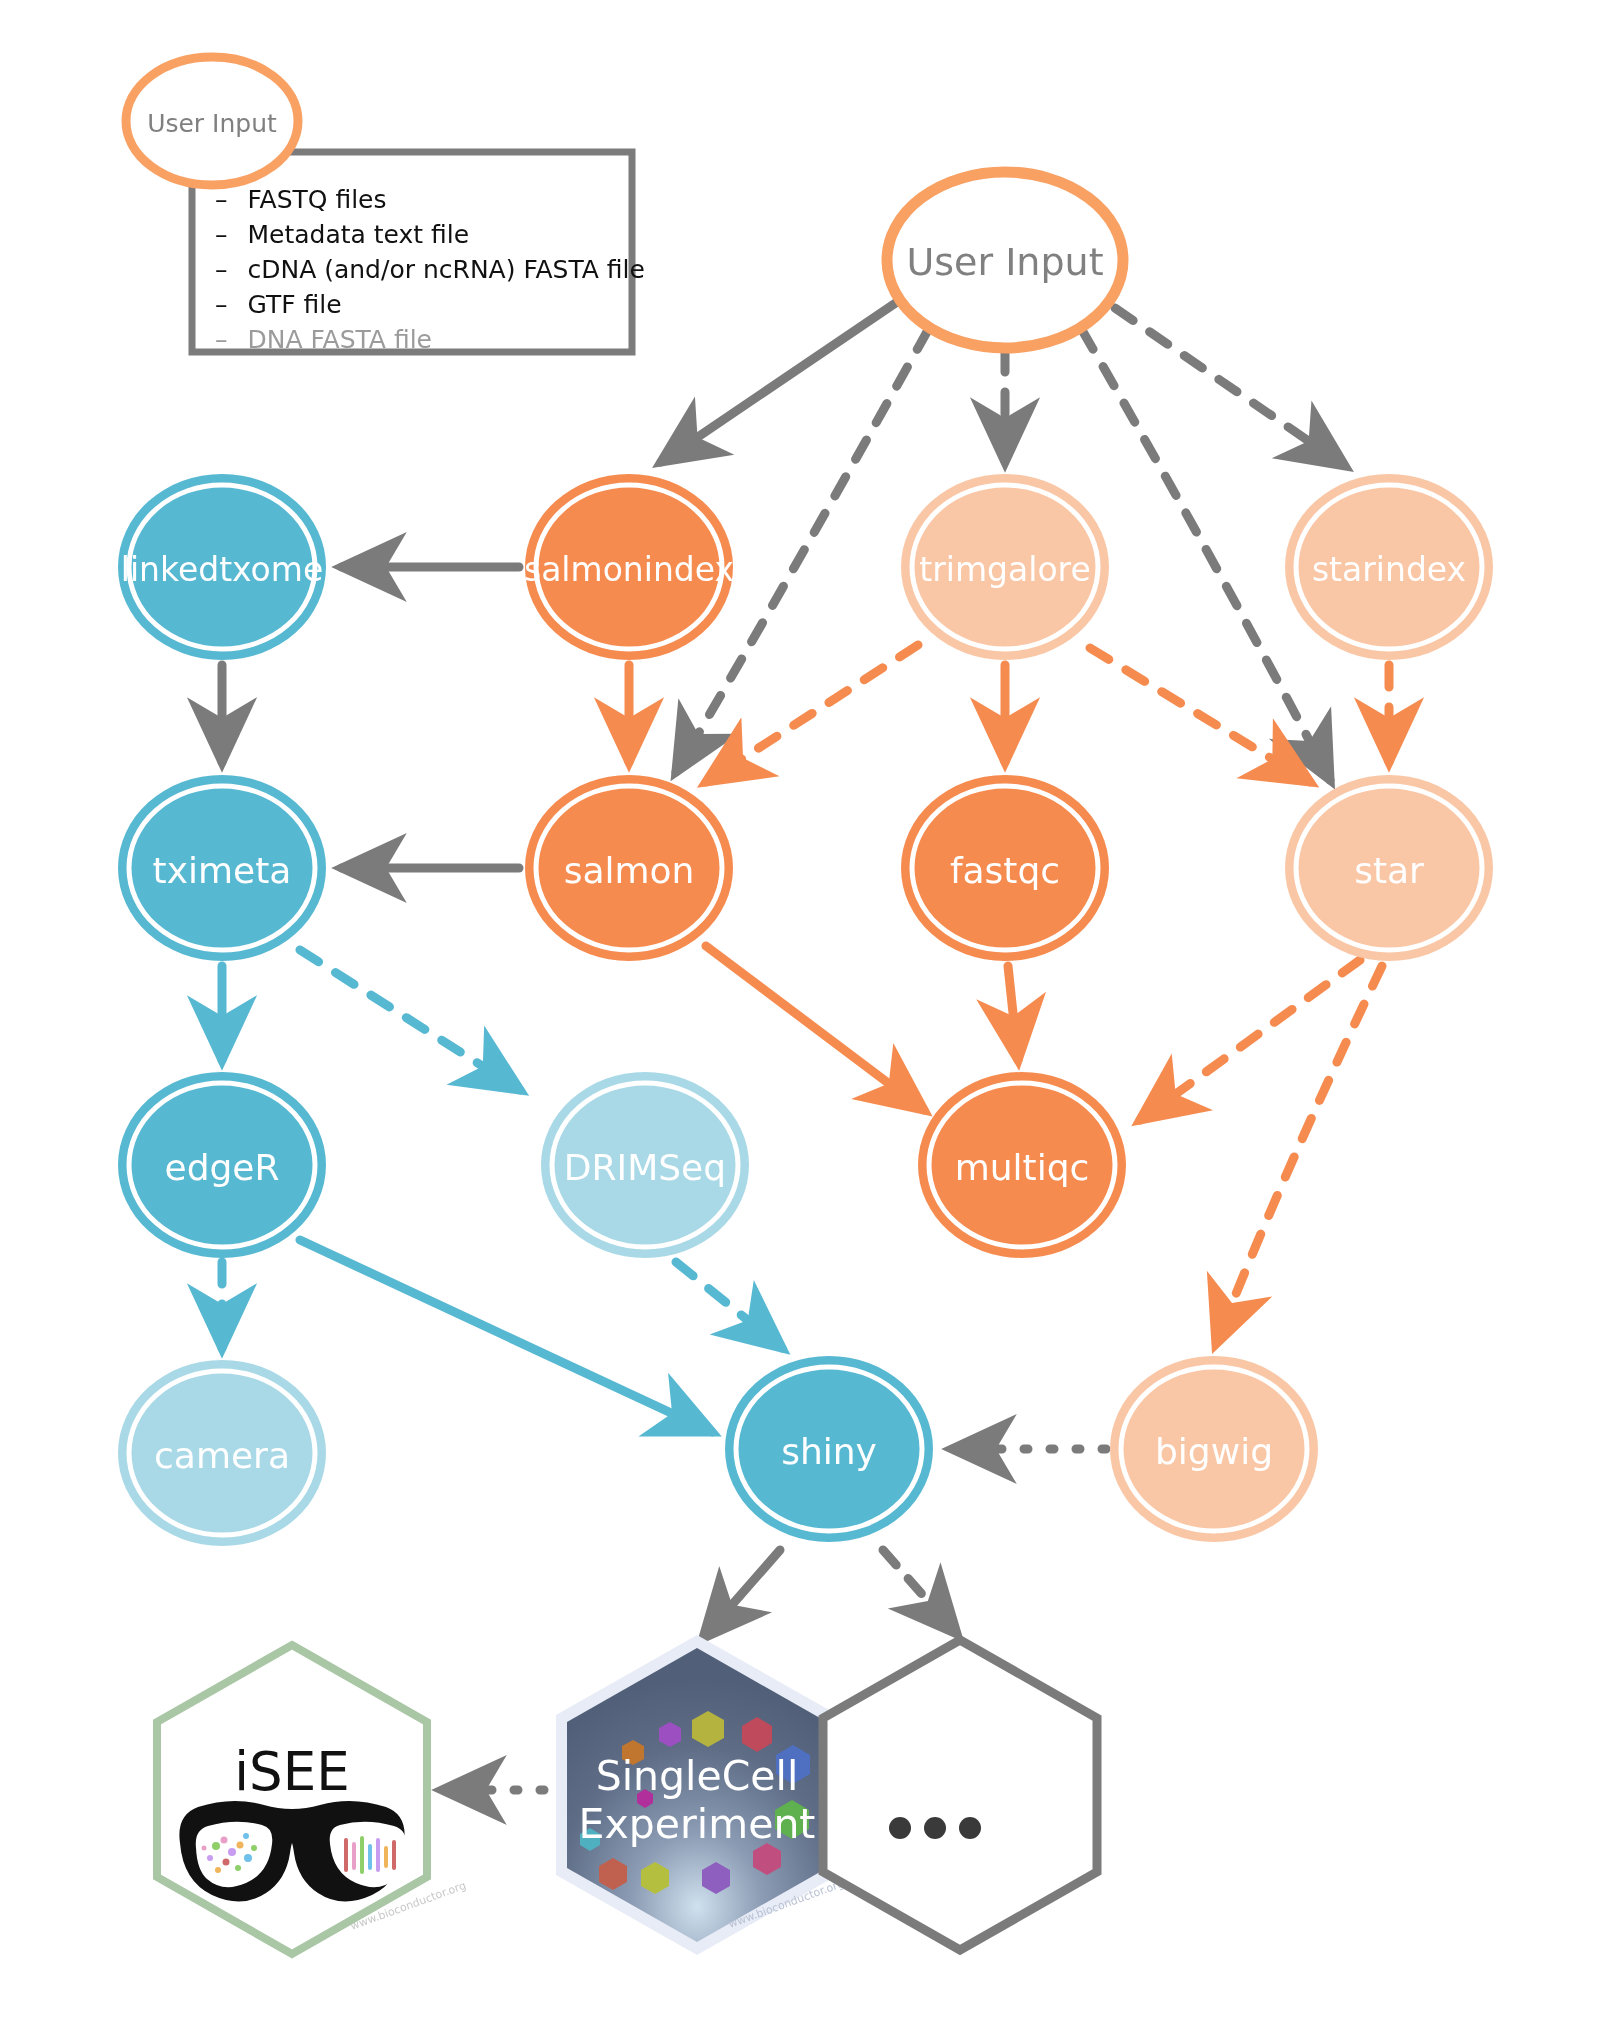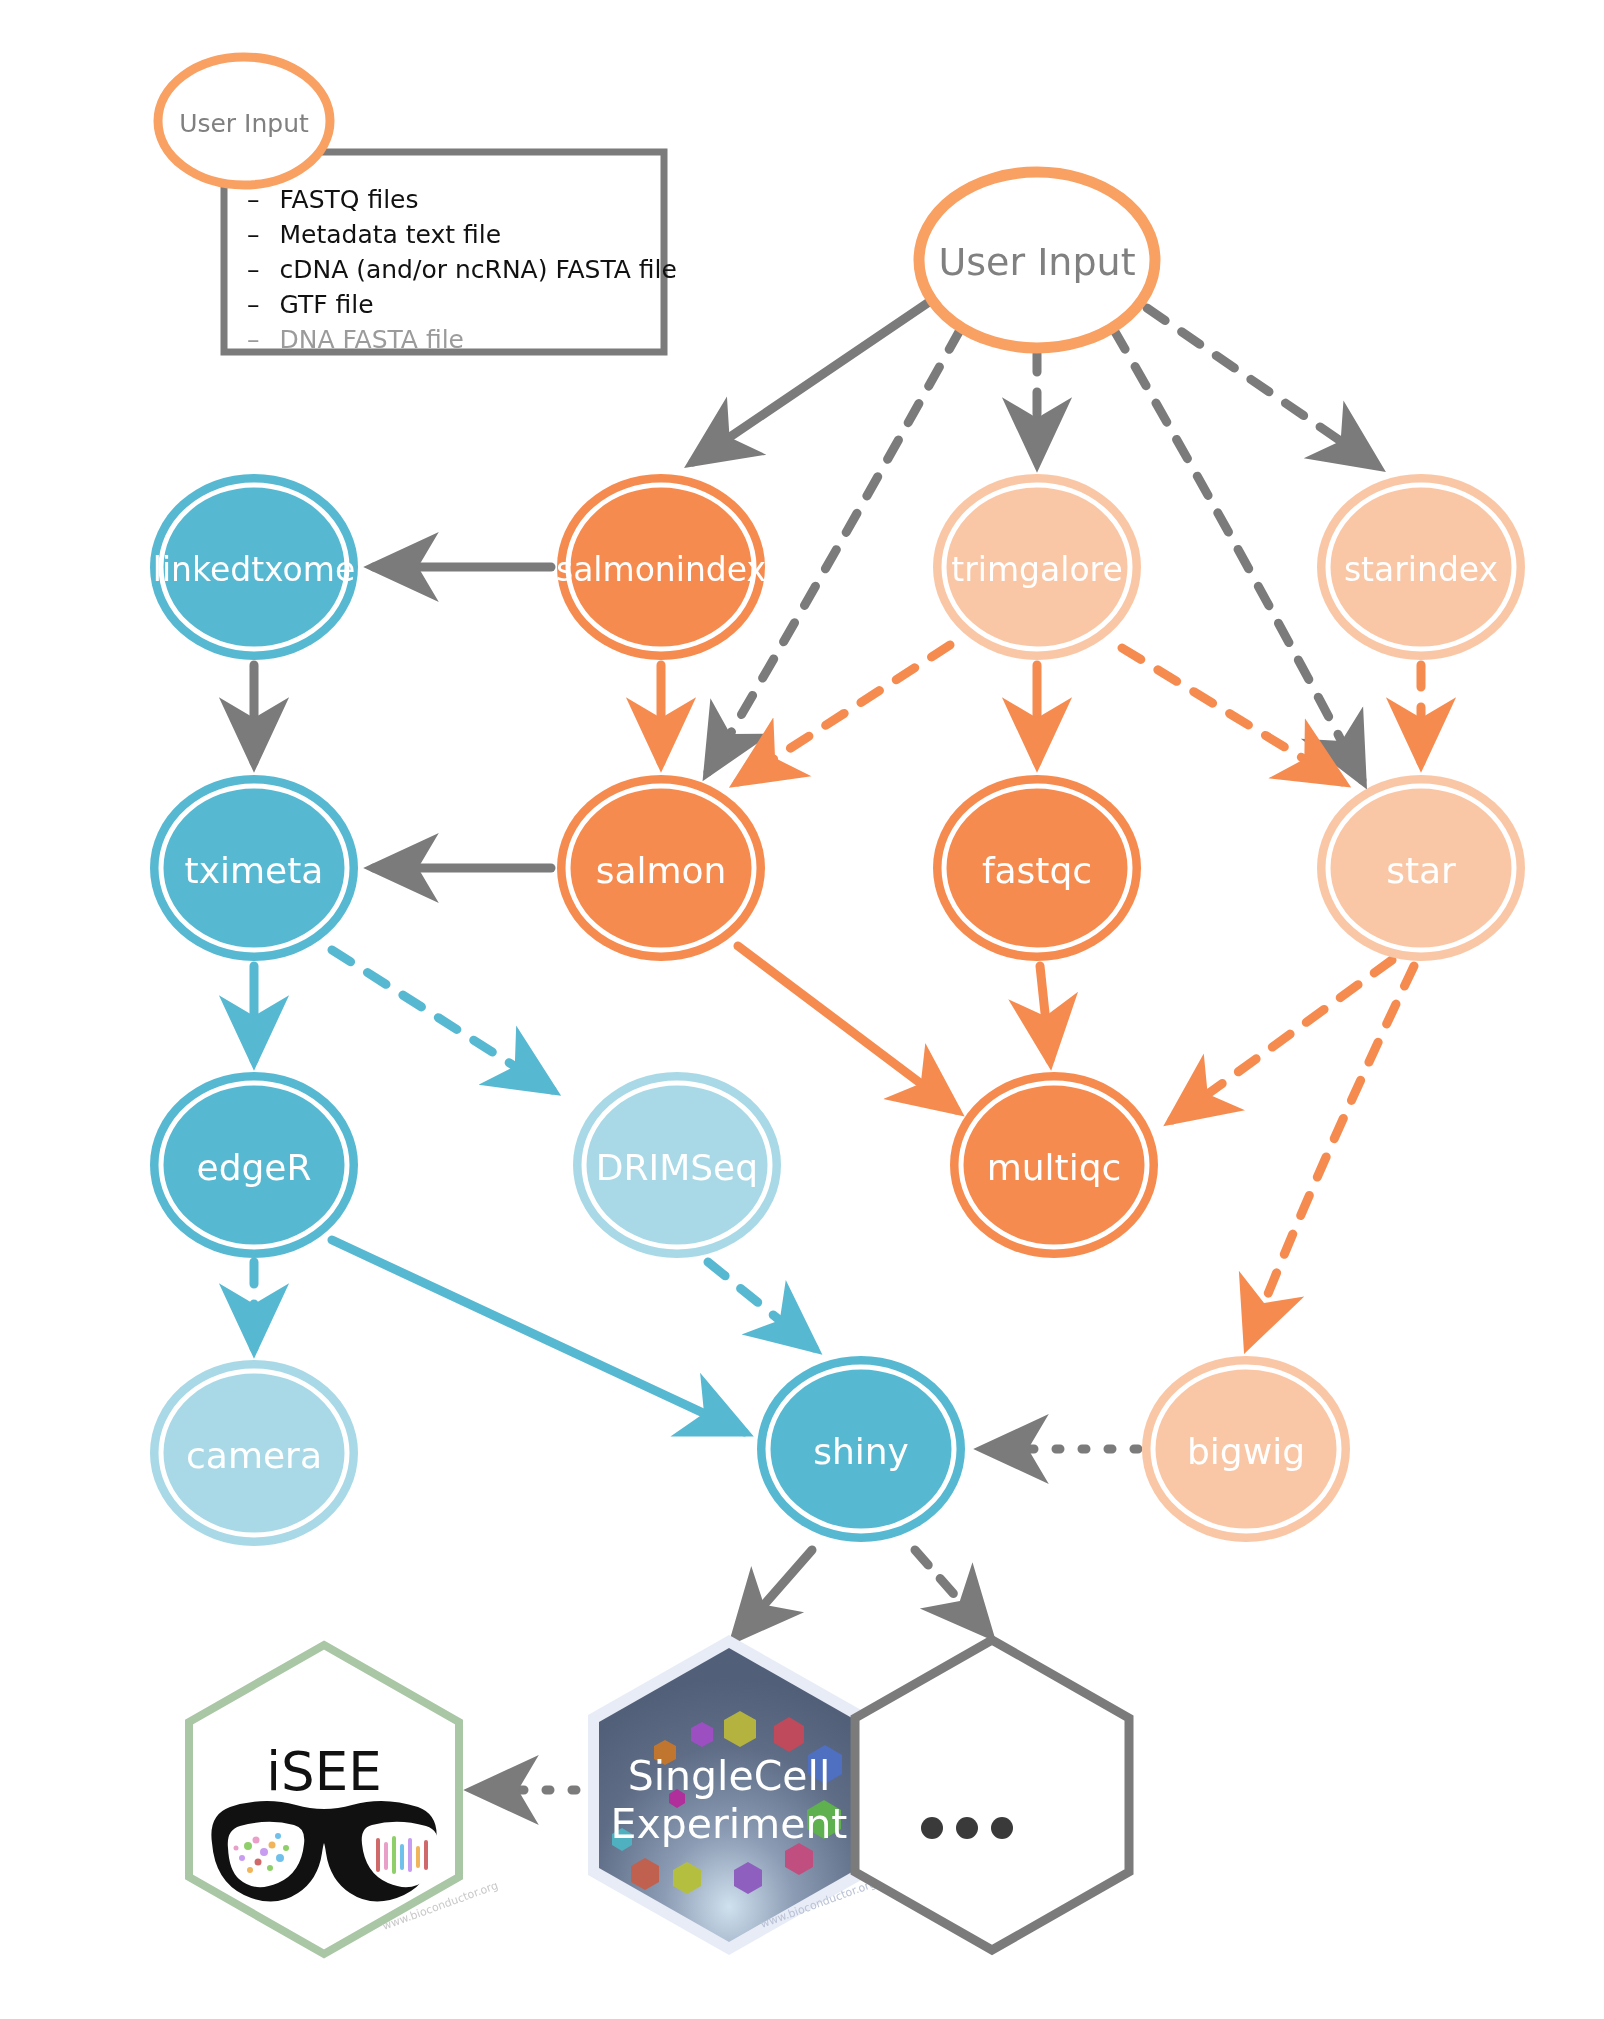--- a/index.html
+++ b/index.html
@@ -1,18 +1,18 @@
 <!DOCTYPE html>
 <html><head>
 <meta charset="utf-8">
 <style>
   html,body{margin:0;padding:0;background:#ffffff;}
   body{width:1604px;height:2019px;position:relative;
        font-family:"DejaVu Sans","Liberation Sans",sans-serif;}
-  #root{position:absolute;inset:0;margin-left:32px;}
+  #root{position:absolute;inset:0;}
   svg{display:block;}
   .nodelabel{fill:#ffffff;font-family:"DejaVu Sans","Liberation Sans",sans-serif;
              text-anchor:middle;dominant-baseline:central;}
   .legendtext{font-family:"DejaVu Sans","Liberation Sans",sans-serif;font-size:25px;fill:#111;}
   .legendtext.faded{fill:#9b9b9b;}
   .ui-label{fill:#808080;font-size:25px;text-anchor:middle;dominant-baseline:central;
             font-family:"DejaVu Sans","Liberation Sans",sans-serif;}
   .ui-label-big{fill:#808080;font-size:38px;text-anchor:middle;dominant-baseline:central;
             font-family:"DejaVu Sans","Liberation Sans",sans-serif;}
   .hexlabel{font-family:"DejaVu Sans","Liberation Sans",sans-serif;text-anchor:middle;}

